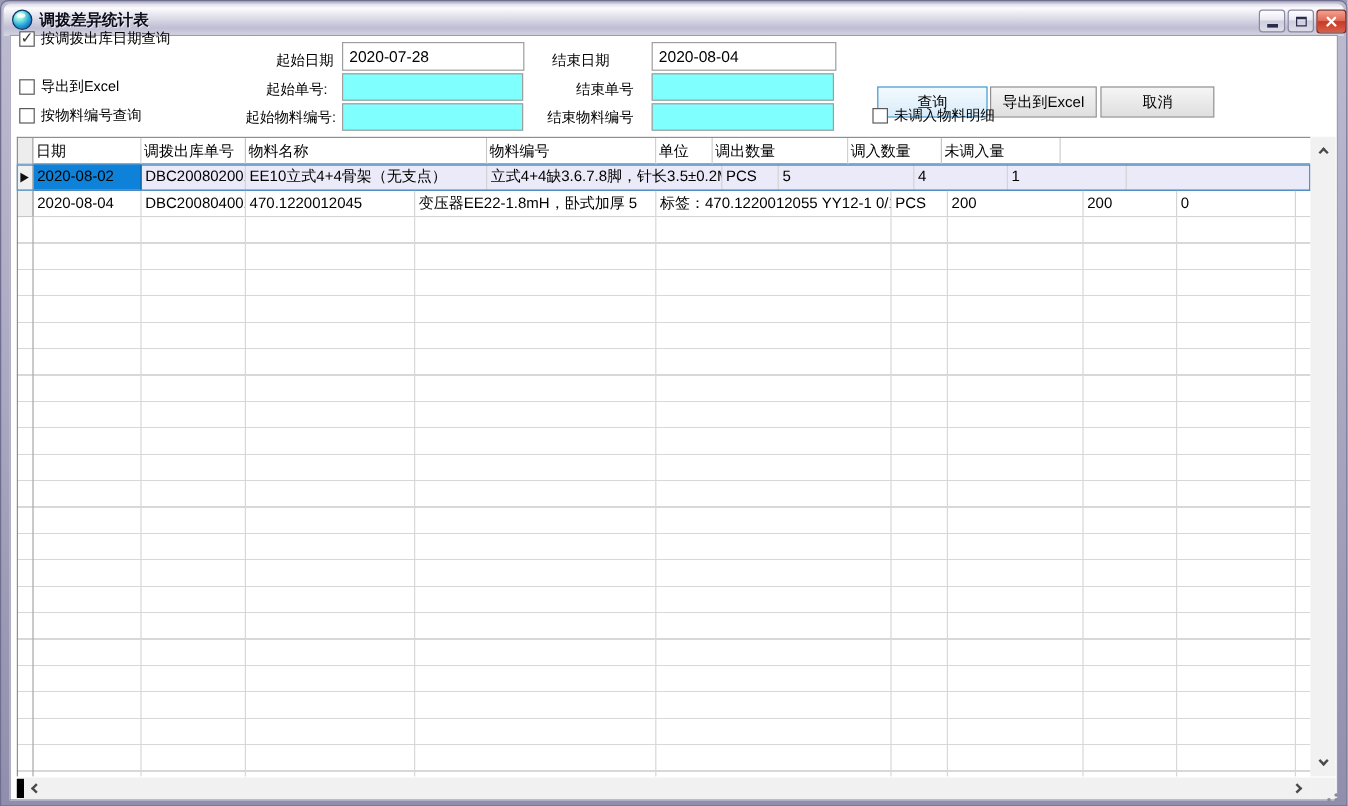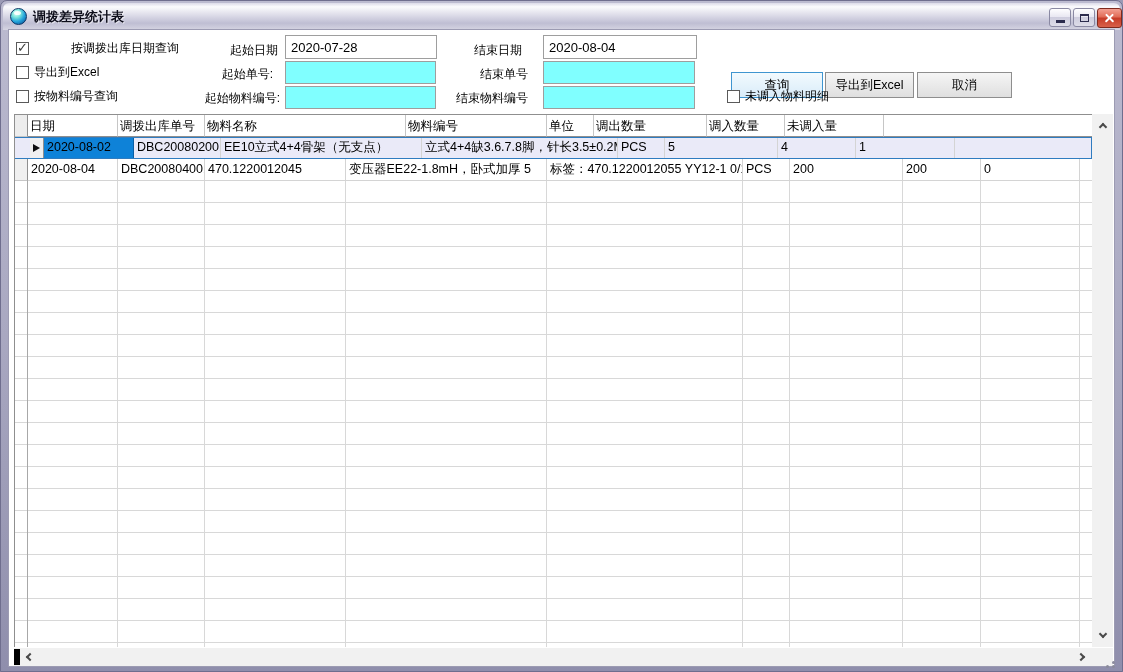--- a/index.html
+++ b/index.html
@@ -51,21 +51,21 @@
     white-space:nowrap; overflow:hidden; line-height:21px; font-size:12.5px; }
   .hcell { border-right:1px solid #C6C6C6; border-bottom:1px solid #8F8F8F; line-height:22px; padding-left:2px; background:#FFF; font-size:12.5px; }
   .ind { width:14px; flex:none; background:#F0F0F0; border-right:1px solid #8F8F8F; border-bottom:1px solid #C6C6C6; padding:0;
     display:flex; align-items:center; justify-content:center; }
   .c0{width:90px;flex:none;} .c1{width:87px;flex:none;} .c2{width:141px;flex:none;} .c3{width:201px;flex:none;}
   .c4{width:196px;flex:none;} .c5{width:47px;flex:none;} .c6{width:113px;flex:none;} .c7{width:78px;flex:none;}
   .c8{width:99px;flex:none;} .cfill{flex:1;border-right:none;}
   .header { top:114px; height:23px; border-top:1px solid #8F8F8F; }
   .row1 { top:137px; height:22px; }
   .row2 { top:159px; height:22px; }
-  .selrow { background:#EAEAF8; outline:1px solid #2F7CC0; outline-offset:-1px;padding-left:16px; }
+  .selrow { background:#EAEAF8; outline:1px solid #2F7CC0; outline-offset:-1px; }
   .selrow .gcell { background:transparent; }
   .selcell { background:#0E82D8 !important; border-right:1px solid #0B5FA4; }
   .arrow-right { width:0; height:0; border-left:7px solid #101010; border-top:4px solid transparent; border-bottom:4px solid transparent; }
   .grid-left-border { position:absolute; left:14px; top:114px; width:1px; height:533px; background:#8F8F8F; }
   .grid-empty { position:absolute; left:14px; top:181px; width:1078px; height:466px;
     background:repeating-linear-gradient(to bottom, #FFF 0 21px, #D8D8D8 21px 22px); }
   .vline { position:absolute; top:0; bottom:0; width:1px; background:#D8D8D8; }
   .vind { background:#A8A8A8; }
 
   
@@ -93,35 +93,35 @@
         <div class="glyph-max"></div>
       </div>
     <div class="winbtn btn-close">
         <div class="glyph-x"></div>
       </div>
   </div>
 </div>
 
 <div class="client"></div>
 
-<div class="cbrow" style="left:16px;top:40px;gap:37px;">
+<div class="cbrow" style="left:16px;top:24px;">
   <span class="cbbox checked"></span>
   <span>按调拨出库日期查询</span>
 </div>
 <div class="cbrow" style="left:16px;top:64px;">
   <span class="cbbox"></span>
   <span>导出到Excel</span>
 </div>
 <div class="cbrow" style="left:16px;top:88px;">
   <span class="cbbox"></span>
   <span>按物料编号查询</span>
 </div>
 
 <div class="flabel" style="left:180px;top:42px;width:98px;">起始日期</div>
-<div class="flabel" style="left:424px;top:42px;width:98px;">结束日期</div>
+<div class="flabel" style="left:410px;top:42px;width:98px;">结束日期</div>
 <div class="flabel" style="left:173px;top:66px;width:100px;">起始单号:</div>
 <div class="flabel" style="left:428px;top:66px;width:100px;">结束单号</div>
 <div class="flabel" style="left:160px;top:90px;width:120px;">起始物料编号:</div>
 <div class="flabel" style="left:408px;top:90px;width:120px;">结束物料编号</div>
 
 <input class="tinput" style="left: 285px; top: 35px; width: 152px; height: 24px;" value="2020-07-28">
 <input class="tinput" style="left: 543px; top: 35px; width: 154px; height: 24px;" value="2020-08-04">
 <input class="tinput cyan" style="left: 285px; top: 61px; width: 151px; height: 23px;" value="">
 <input class="tinput cyan" style="left: 543px; top: 61px; width: 152px; height: 23px;" value="">
 <input class="tinput cyan" style="left: 285px; top: 86px; width: 151px; height: 23px;" value="">

